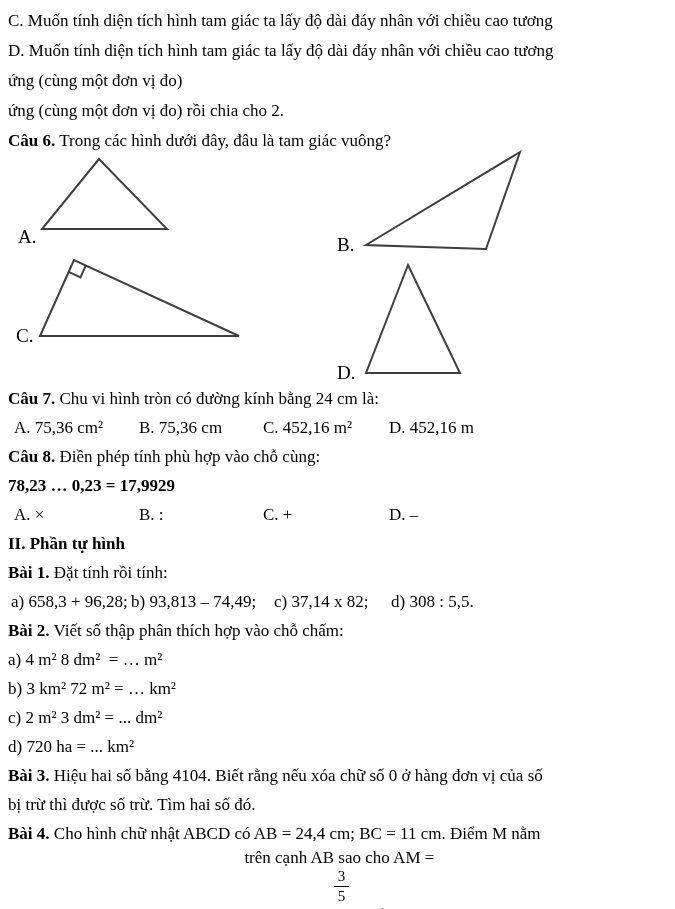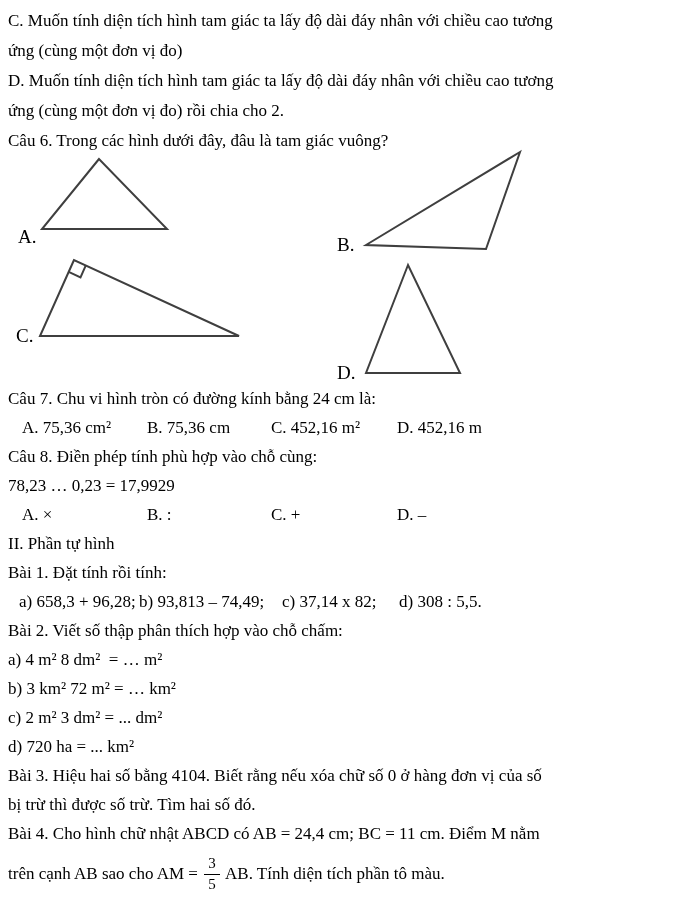--- a/index.html
+++ b/index.html
@@ -5,42 +5,42 @@
   html,body{margin:0;padding:0;}
   body{
     width:675px;height:909px;
     background:#ffffff;color:#000000;
     font-family:"Liberation Serif","DejaVu Serif",serif;
     font-size:17px;overflow:hidden;
   }
   .page{padding-top:6px;}
   .line{height:29px;line-height:29px;padding-left:8px;white-space:pre;}
   .intro .line{height:30px;line-height:30px;}
-  b,.bold{font-weight:normal;}
+  b,.bold{font-weight:bold;}
   .opt-row{position:relative;padding-left:0;}
-  .opt-row span{position:absolute;top:0;white-space:pre;margin-left:8px;}
+  .opt-row span{position:absolute;top:0;white-space:pre;}
   .o1{left:14px}.o2{left:139px}.o3{left:263px}.o4{left:389px}
   .b1{left:11px}.b2{left:131px}.b3{left:274px}.b4{left:391px}
   .figure-wrap{margin-top:-8px;height:236px;position:relative;}
   svg.figure{display:block;width:675px;height:236px;}
   .fig-label{font-family:"Liberation Serif","DejaVu Serif",serif;font-size:19px;fill:#000;}
-  .frac-line{height:52px;display:flex;align-items:center;padding-left:8px;white-space:pre;}
+  .frac-line{height:52px;display:flex;align-items:center;padding-left:8px;white-space:pre;flex-direction:column;}
   .frac{display:inline-block;vertical-align:middle;text-align:center;line-height:1.15;font-size:15px;margin:0 2px;}
   .frac .num{display:block;border-bottom:1.5px solid #000;padding:0 4px 1px 4px;}
   .frac .den{display:block;padding-top:1px;}
 </style>
 </head>
 <body>
 
 <div class="page">
 
   <div class="intro">
     <div class="line">C. Muốn tính diện tích hình tam giác ta lấy độ dài đáy nhân với chiều cao tương</div>
+    <div class="line">D. Muốn tính diện tích hình tam giác ta lấy độ dài đáy nhân với chiều cao tương</div>
     <div class="line">ứng (cùng một đơn vị đo)</div>
-    <div class="line">D. Muốn tính diện tích hình tam giác ta lấy độ dài đáy nhân với chiều cao tương</div>
     <div class="line">ứng (cùng một đơn vị đo) rồi chia cho 2.</div>
     <div class="line"><b>Câu 6.</b><span> Trong các hình dưới đây, đâu là tam giác vuông?</span></div>
   </div>
 
   <div class="figure-wrap">
     <svg class="figure" viewBox="0 0 675 236">
         <polygon points="99,11 42,81 167,81" fill="none" stroke="#3f3f3f" stroke-width="2" stroke-linejoin="miter"></polygon>
         <text x="18" y="95" class="fig-label">A.</text>
         <polygon points="520,4 366,97 486,101" fill="none" stroke="#3f3f3f" stroke-width="2" stroke-linejoin="miter"></polygon>
         <text x="337" y="103" class="fig-label">B.</text>

